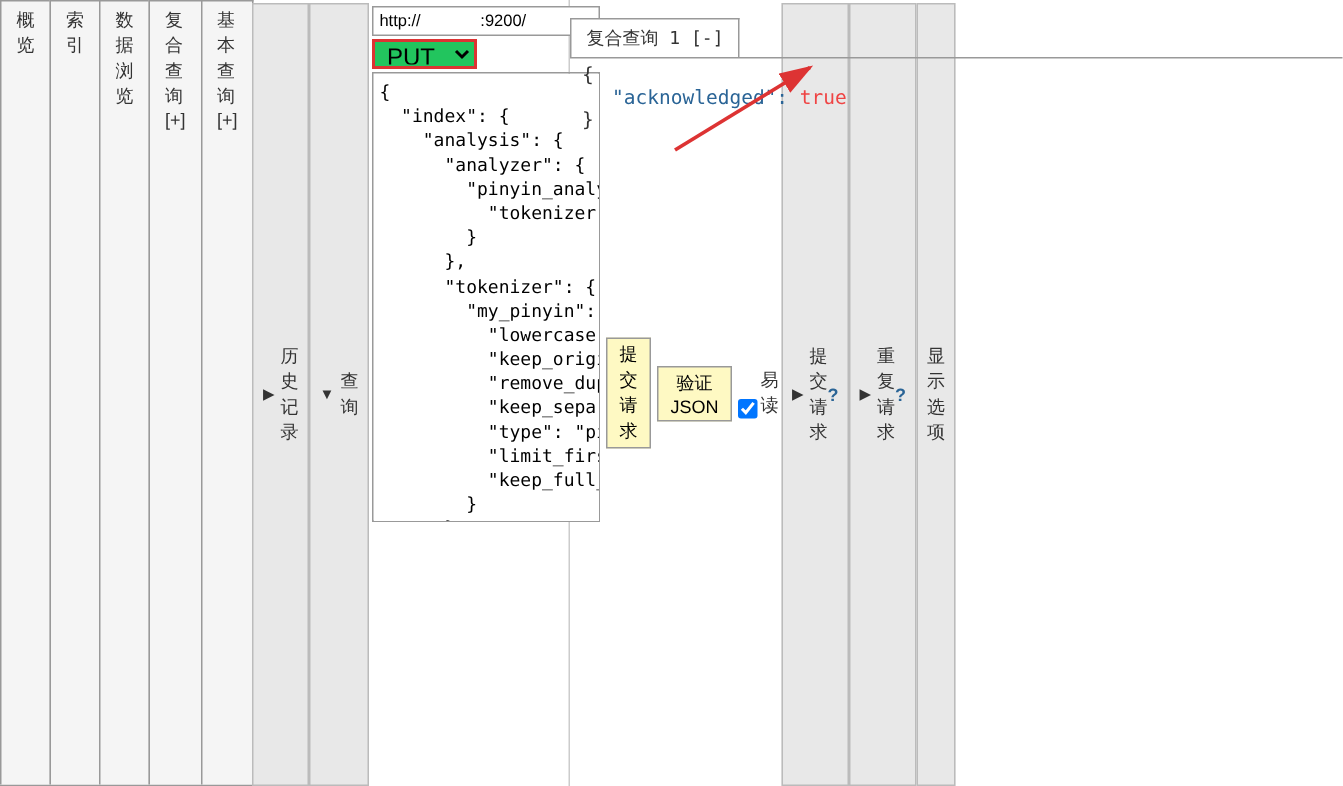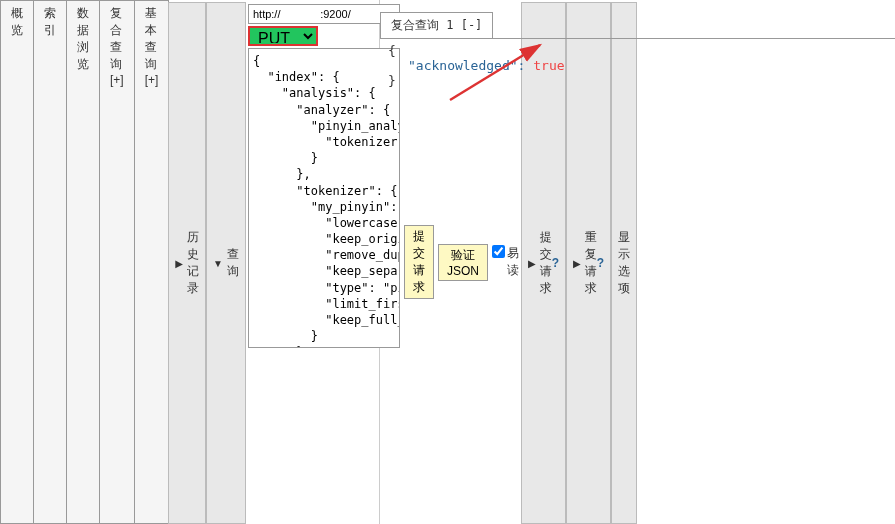--- a/index.html
+++ b/index.html
@@ -19,21 +19,21 @@
 .url-input { flex: 1; border: 1px solid #999; padding: 2px 4px; font-size: 11px; height: 20px; }
 .path-input { flex: 1; border: 1px solid #999; padding: 2px 4px; font-size: 12px; height: 20px; }
 .method-select { width: 70px; border: 1px solid #999; padding: 1px 4px; font-size: 16px; height: 20px; background: #22c55e; }
 
 .highlight-box { border: 2px solid #d33; }
 
 .body-textarea { width: 100%; height: 300px; border: 1px solid #999; padding: 4px; font-family: Consolas, monospace; font-size: 12px; resize: none; white-space: pre; overflow: auto; line-height: 1.35; }
 
 .btn-row { display: flex; align-items: center; gap: 4px; padding: 3px 2px; }
 .btn { border: 1px solid #999; background: #fef9c3; padding: 2px 8px; cursor: pointer; font-size: 12px; }
-.checkbox-wrap { display: flex; align-items: flex-start; gap: 2px; }
+.checkbox-wrap { display: flex; align-items: flex-end; gap: 2px; }
 
 .json-key { color: #2a6496; }
 .json-bool { color: #ef4444; }
 
 .arrow-annotation { position: absolute; top: 40px; left: 60px; pointer-events: none; }
 
 .right-tabs { display: flex; border-bottom: 1px solid #999; }
 .right-tab { padding: 4px 10px; border: 1px solid #999; border-bottom: none; background: #fff; font-size: 12px; }
 </style>
 </head>

